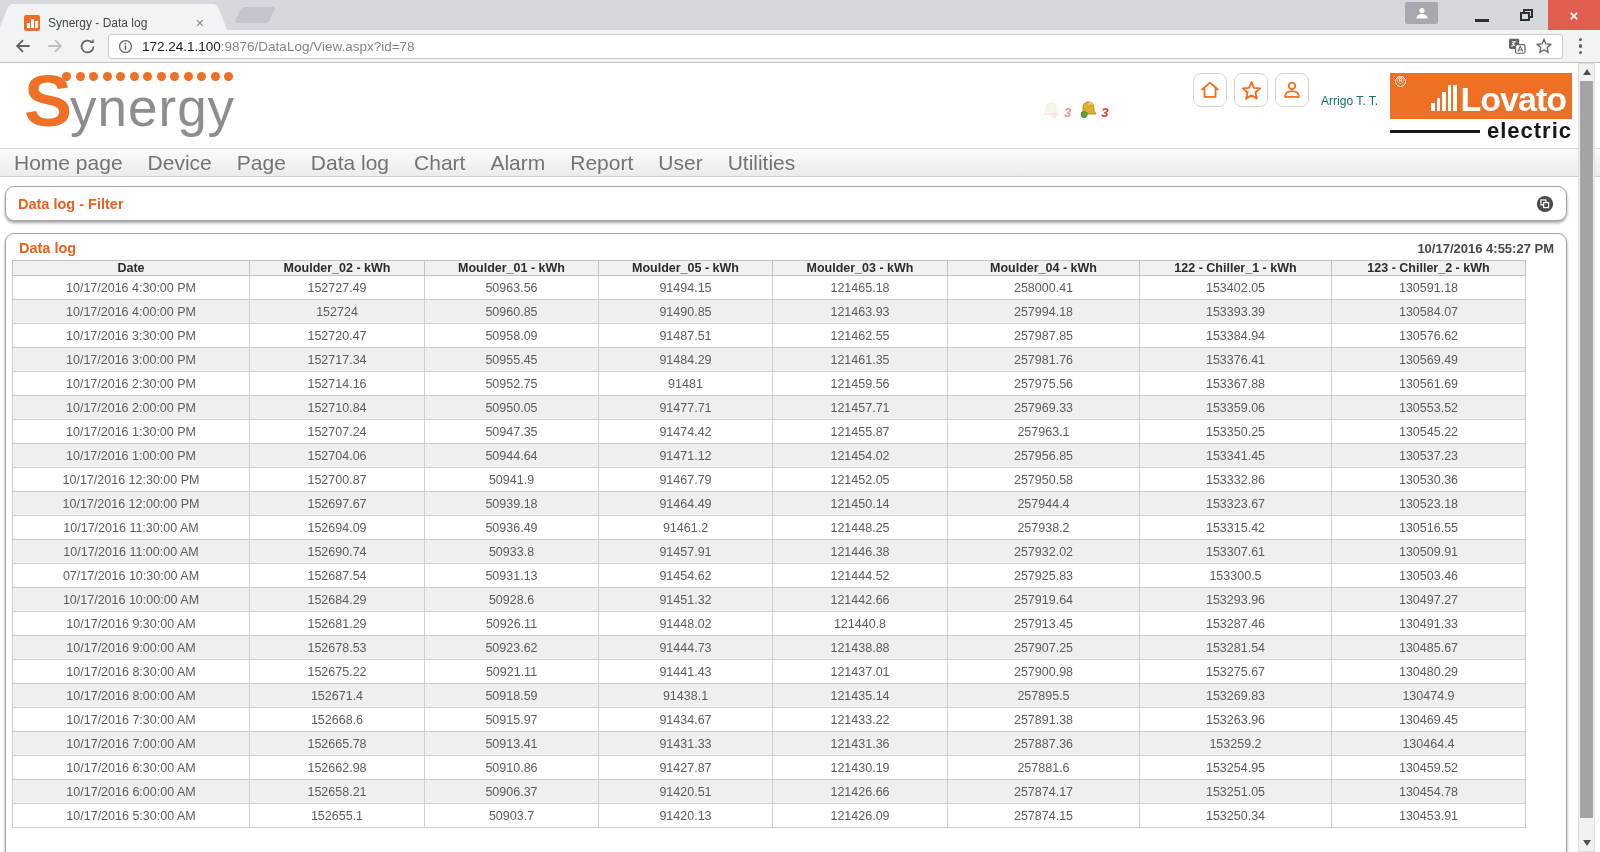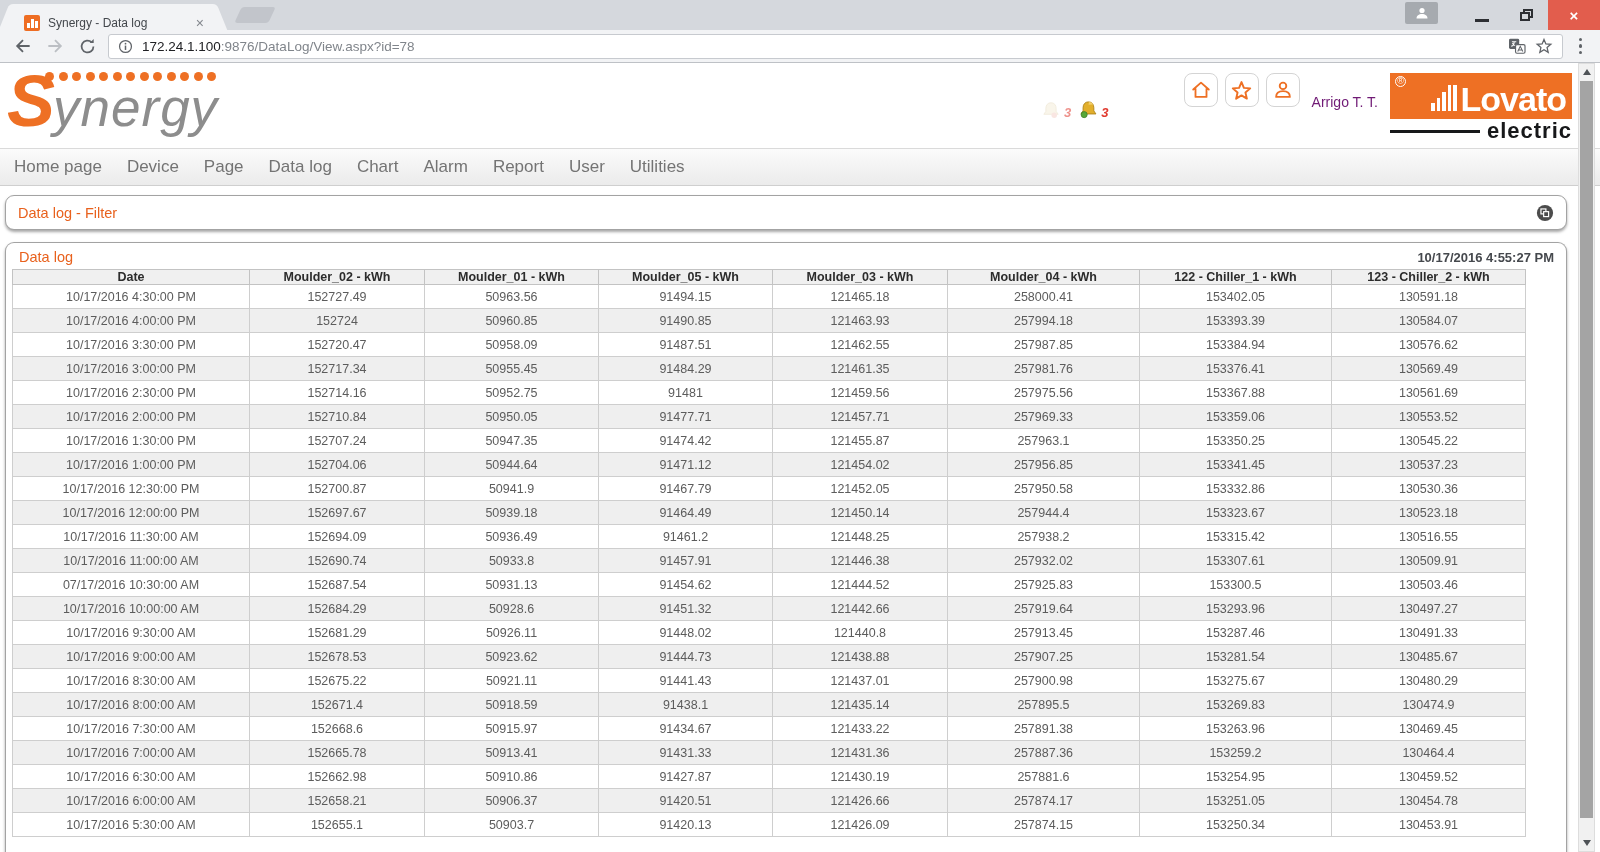--- a/index.html
+++ b/index.html
@@ -44,56 +44,56 @@
   .url-text { font-size:13.5px; color:#202124; flex:1; white-space:nowrap; overflow:hidden; }
   .url-text .dim { color:#80858b; }
   .menu-dots { display:flex; flex-direction:column; gap:3px; padding:0 6px; }
   .menu-dots i { width:3.5px; height:3.5px; background:#5f6368; border-radius:50%; }
 
   
   .page { position:relative; height:789px; background:#fff; overflow:hidden; }
 
   
   .masthead { position:relative; height:85px; }
-  .synergy { position:absolute; left:7px; top:2px; line-height:1; white-space:nowrap;font-style:italic; }
+  .synergy { position:absolute; left:24px; top:2px; line-height:1; white-space:nowrap; }
   .syn-dots { position:absolute; left:38px; top:7px; display:flex; gap:4.5px; }
   .syn-dots i { width:9px; height:9px; border-radius:50%; background:#ee7024; }
   .syn-s { font-size:72px; font-weight:bold; color:#ee7024; letter-spacing:-2px; }
   .syn-rest { font-size:53px; color:#8d8d8d; letter-spacing:1px; }
   .alarm-area { position:absolute; left:1040px; top:36px; display:flex; align-items:center; gap:1px; }
   .alarm-count { color:#e03a2f; font-size:13px; font-style:italic; font-weight:bold; margin:4px 4px 0 1px; }
   .alarm-count.dim { opacity:.55; }
   .mast-right { position:absolute; right:28px; top:10px; display:flex; align-items:flex-start; gap:12px; }
   .icon-btns { display:flex; gap:7px; }
   .icon-btn { width:34px; height:34px; background:#fff; border:1px solid #d4d4d4; border-radius:8px;
     display:flex; align-items:center; justify-content:center; }
-  .user-name { margin-top:21px; color:#701a75; font-size:14px; white-space:nowrap; }
+  .user-name { margin-top:21px; color:#0f766e; font-size:12px; white-space:nowrap; }
   .lovato { width:182px; }
   .lovato-box { height:46px; background:#ee7024; position:relative; display:flex; align-items:flex-end;
     justify-content:flex-end; padding:0 6px 4px 0; }
   .lovato-reg { position:absolute; left:5px; top:3px; color:#fff; font-size:9px; border:1px solid #fff;
     border-radius:50%; width:11px; height:11px; line-height:9px; text-align:center; }
   .lovato-bars { display:flex; align-items:flex-end; gap:2px; margin:0 4px 4px 0; }
   .lovato-bars i { width:3.5px; background:#fff; }
   .lovato-name { color:#fff; font-size:34px; font-weight:bold; letter-spacing:-1px; line-height:0.9; }
   .electric-row { display:flex; align-items:center; margin-top:1px; }
   .electric-line { flex:1; height:3px; background:#17181a; margin-right:7px; }
   .electric-text { color:#17181a; font-size:22px; font-weight:bold; letter-spacing:1px; line-height:1; }
 
   
-  .navbar { height:38px; border-top:1px solid #dadada; border-bottom:1px solid #cfcfcf;
+  .navbar { height:29px; border-top:1px solid #dadada; border-bottom:1px solid #cfcfcf;
     background:linear-gradient(#fbfbfb,#ebebeb); display:flex; align-items:center;
-    padding-left:14px; gap:25px; font-size:17px; color:#747474; }
+    padding-left:14px; gap:25px; font-size:21px; color:#747474; }
   .navbar span { cursor:default; white-space:nowrap; }
 
   
   .panel { margin:9px 33px 0 5px; border:1px solid #a3a3a3; border-radius:9px;
     box-shadow:0 2px 3px rgba(0,0,0,.35); background:#fff; }
   .filter-panel { height:35px; display:flex; align-items:center; justify-content:space-between; padding:0 12px; }
-  .panel-title { color:#e8611d; font-weight:normal; font-size:14.5px; }
+  .panel-title { color:#e8611d; font-weight:bold; font-size:14.5px; }
 
   
   .datalog-panel { margin-top:12px; border-radius:9px 9px 0 0; border-bottom:none;
     padding:0 10px 0 6px; height:700px; }
   .panel-head { display:flex; justify-content:space-between; align-items:center; height:26px; padding:2px 2px 0 7px; }
   .dl-time { font-weight:bold; color:#45484d; font-size:13px; }
 
   
   table { border-collapse:collapse; table-layout:fixed; width:1513px; }
   col.c0{width:237px} col.c1{width:175px} col.c2{width:174px} col.c3{width:174px}

